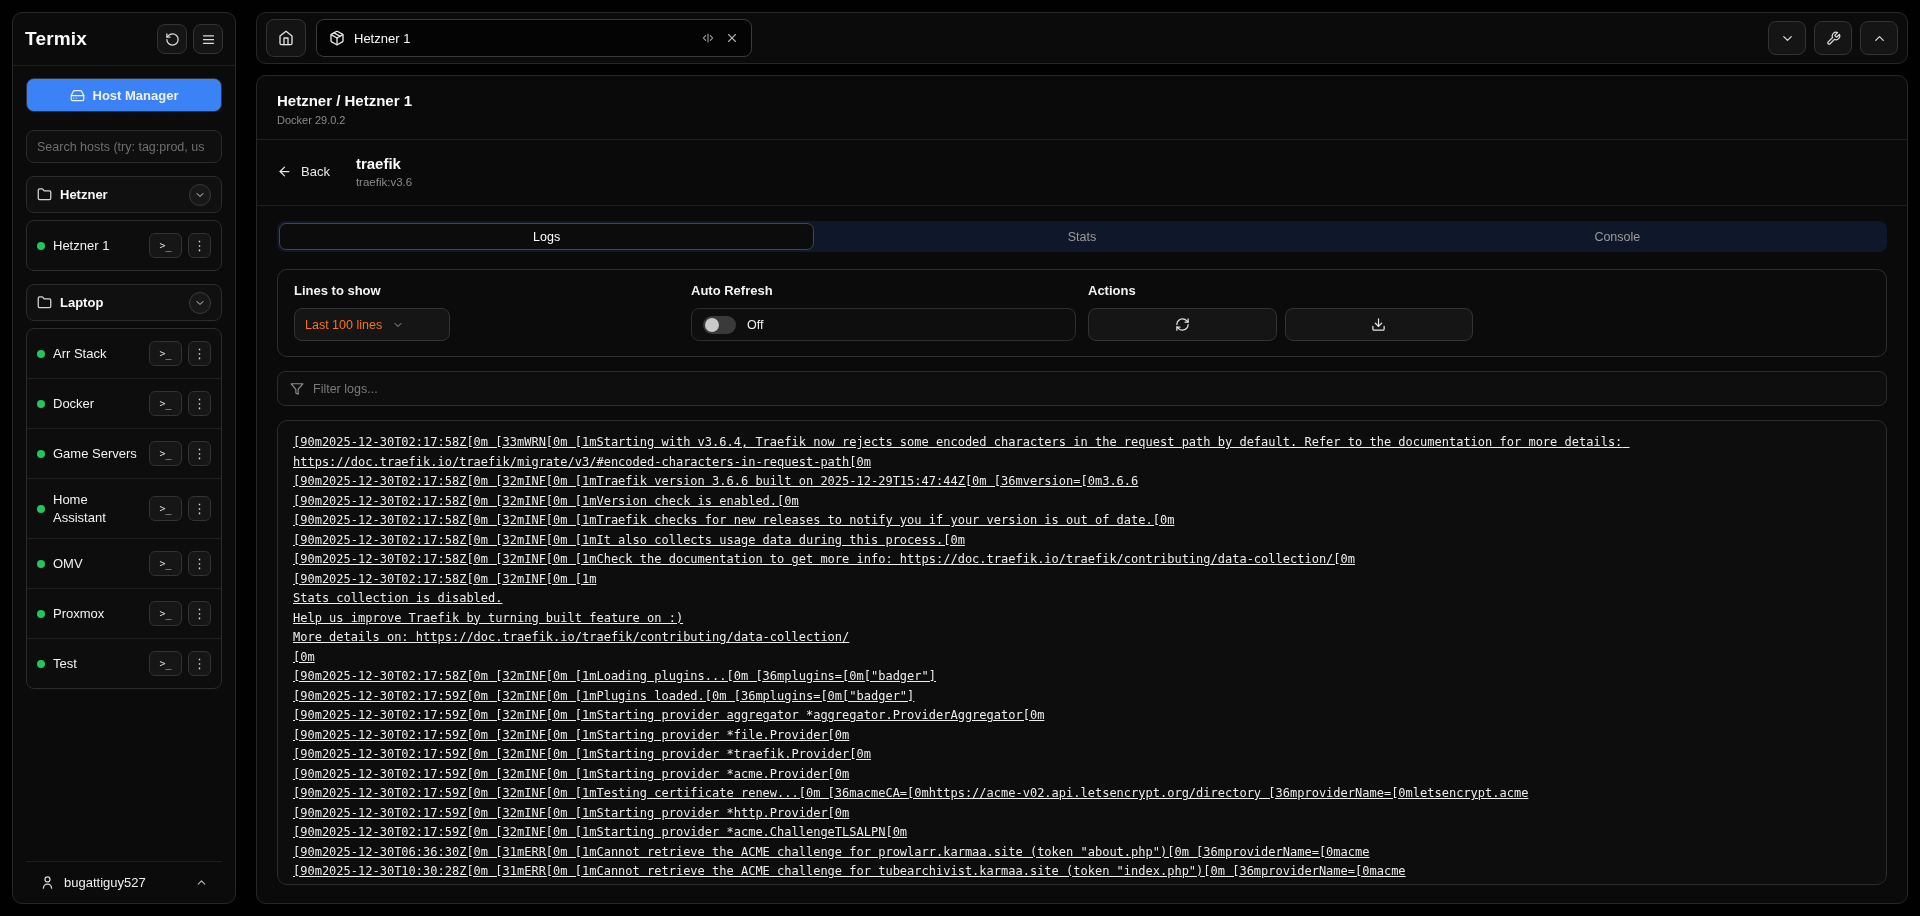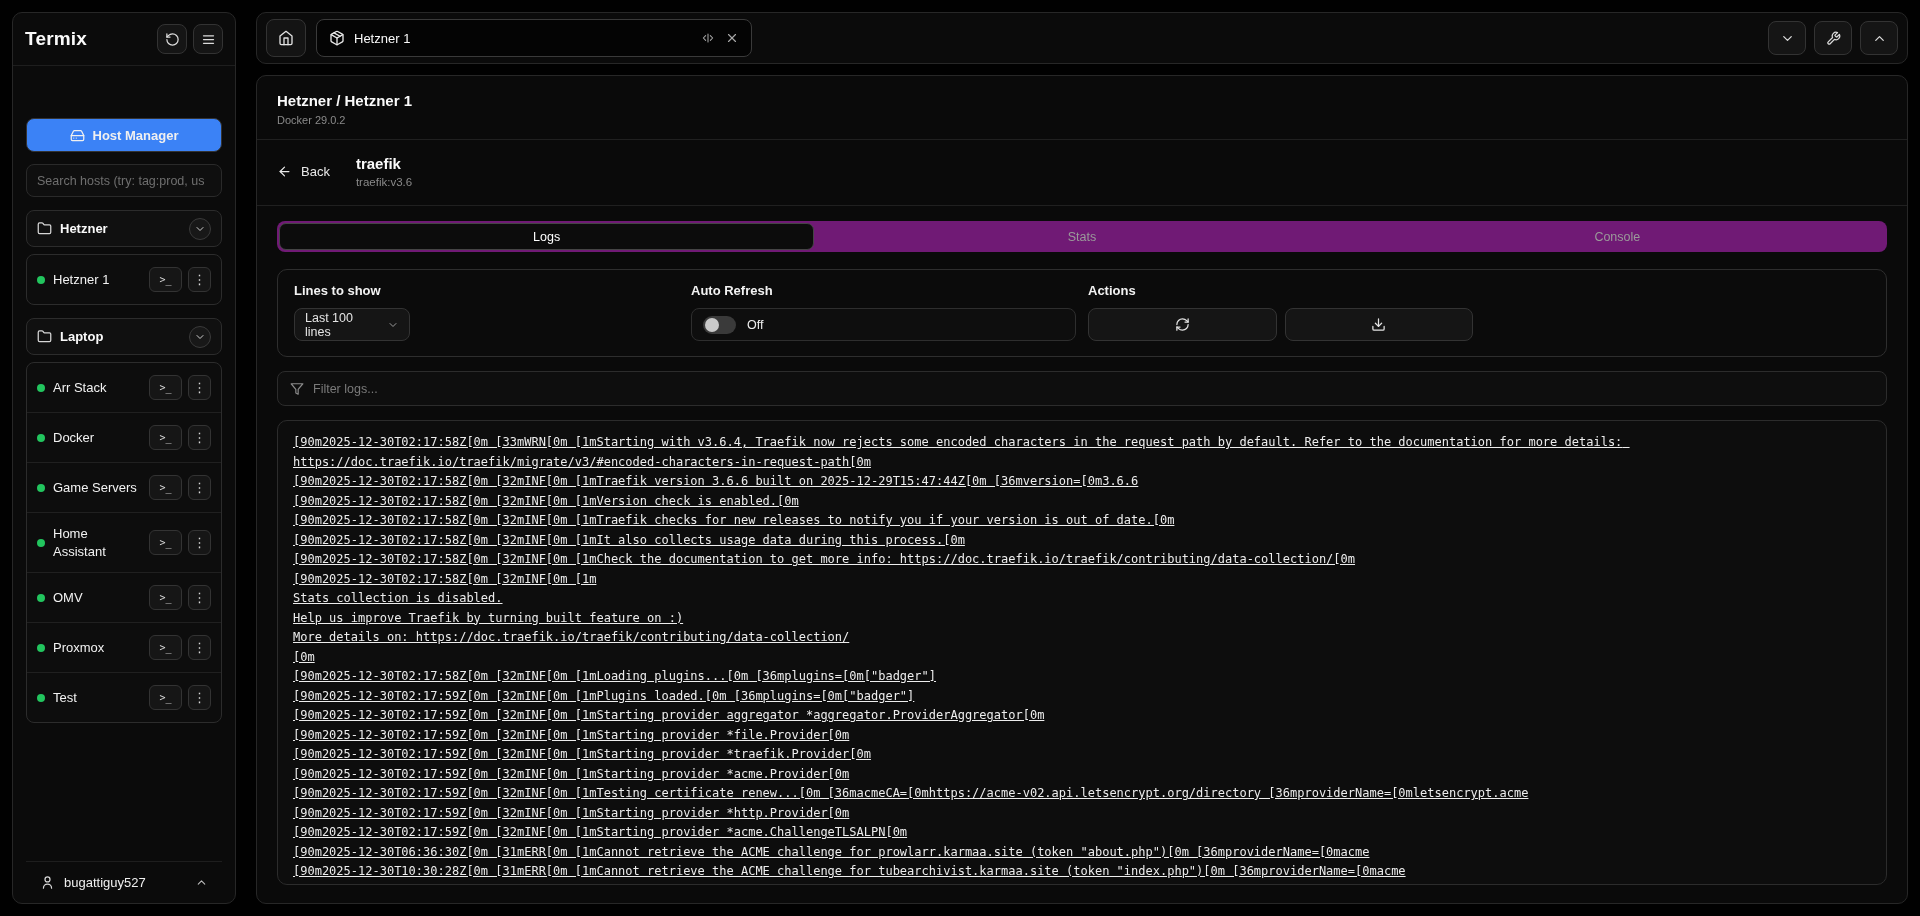--- a/index.html
+++ b/index.html
@@ -7,35 +7,35 @@
     font-family:"Liberation Sans", sans-serif; overflow:hidden; }
   .app { display:flex; gap:20px; padding:12px; height:100%; }
 
   
   .i { display:inline-flex; align-items:center; justify-content:center; flex:none; }
   .i svg { width:100%; height:100%; stroke:currentColor; fill:none;
     stroke-width:2; stroke-linecap:round; stroke-linejoin:round; }
 
   
   .sidebar { width:224px; flex:none; background:#0b0b0b; border:1px solid #272727;
-    border-radius:10px; display:flex; flex-direction:column; overflow:hidden;gap:40px; }
+    border-radius:10px; display:flex; flex-direction:column; overflow:hidden; }
   .sb-head { display:flex; align-items:center; justify-content:space-between;
     padding:11px 12px; border-bottom:1px solid #1e1e1e; }
   .sb-title { font-size:19px; font-weight:700; letter-spacing:.2px; }
   .sb-head-btns { display:flex; gap:6px; }
   .icon-btn { width:30px; height:30px; border:1px solid #333; border-radius:8px;
     background:#151515; color:#dcdcdc; display:flex; align-items:center;
     justify-content:center; cursor:pointer; }
   .icon-btn .i { width:15px; height:15px; }
   .sb-body { padding:12px 13px 0; display:flex; flex-direction:column; flex:1; min-height:0; }
   .hm-btn { height:34px; border:1px solid #333; border-radius:8px; background:#3b82f6;
     color:#f0f0f0; font-size:13px; font-weight:600; display:flex; align-items:center;
     justify-content:center; gap:8px; cursor:pointer; width:100%; }
   .hm-btn .i { width:15px; height:15px; }
-  .sb-search { margin-top:12px; height:33px; width:100%; background:#0f0f0f;
+  .sb-search { margin-top:18px; height:33px; width:100%; background:#0f0f0f;
     border:1px solid #2a2a2a; border-radius:8px; color:#eee; font-size:12.5px;
     padding:0 10px; outline:none; font-family:"Liberation Sans",sans-serif; }
   .sb-search::placeholder { color:#6f6f6f; }
   .group { margin-top:13px; }
   .group-head { height:37px; border:1px solid #2c2c2c; border-radius:8px;
     background:#101010; display:flex; align-items:center; justify-content:space-between;
     padding:0 10px; cursor:pointer; }
   .gh-left { display:flex; align-items:center; gap:8px; }
   .gh-left .i { width:15px; height:15px; color:#d6d6d6; }
   .gh-label { font-size:13px; font-weight:700; }
@@ -87,33 +87,33 @@
   .card-head { padding:16px 20px 13px; }
   .card-title { font-size:15px; font-weight:700; }
   .card-sub { font-size:11px; color:#8a8a8a; margin-top:5px; }
   .divider { height:1px; background:#202020; flex:none; }
   .back-row { display:flex; align-items:center; gap:26px; padding:15px 20px 17px; }
   .back-btn { display:flex; align-items:center; gap:9px; color:#e8e8e8; font-size:13px;
     cursor:pointer; background:none; border:none; font-family:inherit; }
   .back-btn .i { width:15px; height:15px; }
   .cname { font-size:15px; font-weight:700; }
   .cimage { font-size:11.5px; color:#8a8a8a; margin-top:4px; }
-  .seg { margin:15px 20px 0; background:#701a75; border-radius:8px; display:flex;
+  .seg { margin:15px 20px 0; background:#0f172a; border-radius:8px; display:flex;
     padding:2px; height:31px;text-align:right; }
   .seg-item { flex:1; display:flex; align-items:center; justify-content:center;
     font-size:12.5px; color:#9a9a9a; border-radius:7px; cursor:pointer;
     border:1px solid transparent; }
   .seg-item.active { background:#0c0c0c; border-color:#454545; color:#fff; }
   .controls { margin:17px 20px 0; border:1px solid #2e2e2e; border-radius:10px;
     padding:13px 16px 15px; display:grid; grid-template-columns:1fr 1fr 1fr 1fr;
     column-gap:12px; background:#0b0b0b; }
   .ctl-label { font-size:13px; font-weight:600; margin-bottom:10px; color:#f2f2f2; }
-  .dropdown { width:116px; height:33px; background:#151515; border:1px solid #333;
+  .dropdown { width:156px; height:33px; background:#151515; border:1px solid #333;
     border-radius:8px; display:flex; align-items:center; gap:8px; padding:0 10px;
-    font-size:12.5px; color:#e5e5e5; cursor:pointer; }
+    font-size:12.5px; color:#f97316; cursor:pointer; }
   .dropdown .i { width:12px; height:12px; color:#9a9a9a; margin-left:2px; }
   .toggle-box { height:33px; border:1px solid #2e2e2e; border-radius:8px;
     background:#0e0e0e; display:flex; align-items:center; gap:11px; padding:0 11px; }
   .switch { width:33px; height:18px; border-radius:10px; background:#3a3a3a;
     position:relative; flex:none; cursor:pointer; }
   .switch .knob { position:absolute; left:2px; top:2px; width:14px; height:14px;
     border-radius:50%; background:#c9c9c9; }
   .toggle-text { font-size:12.5px; color:#efefef; }
   .actions-row { display:flex; gap:8px; }
   .action-btn { flex:1; height:33px; border:1px solid #333; border-radius:8px;

